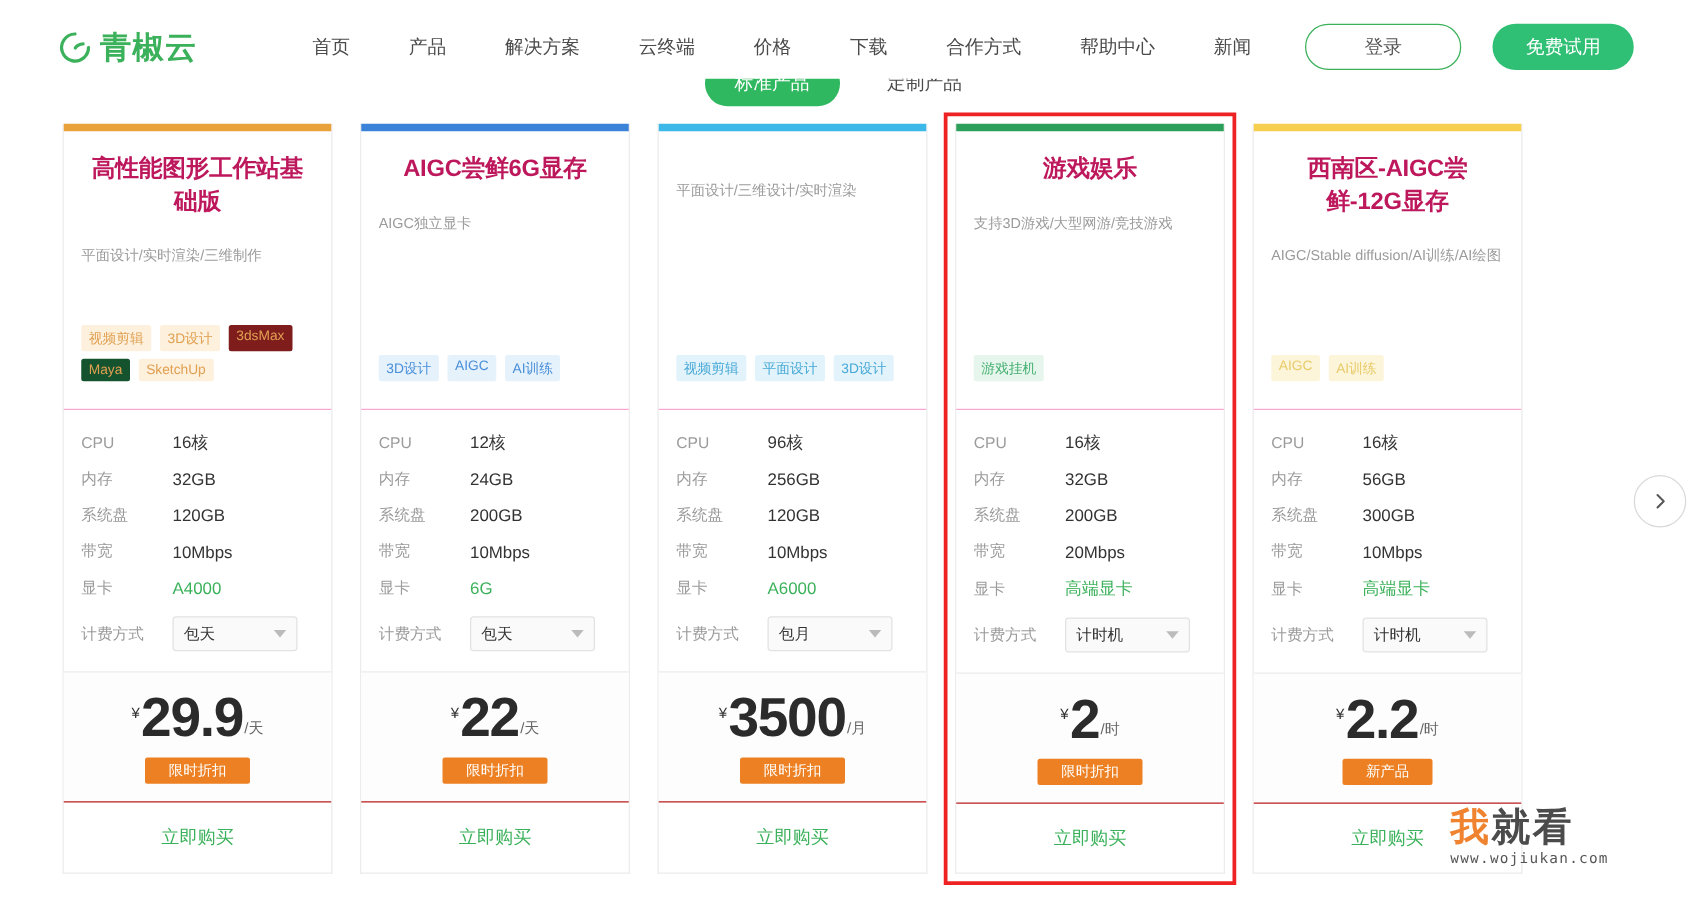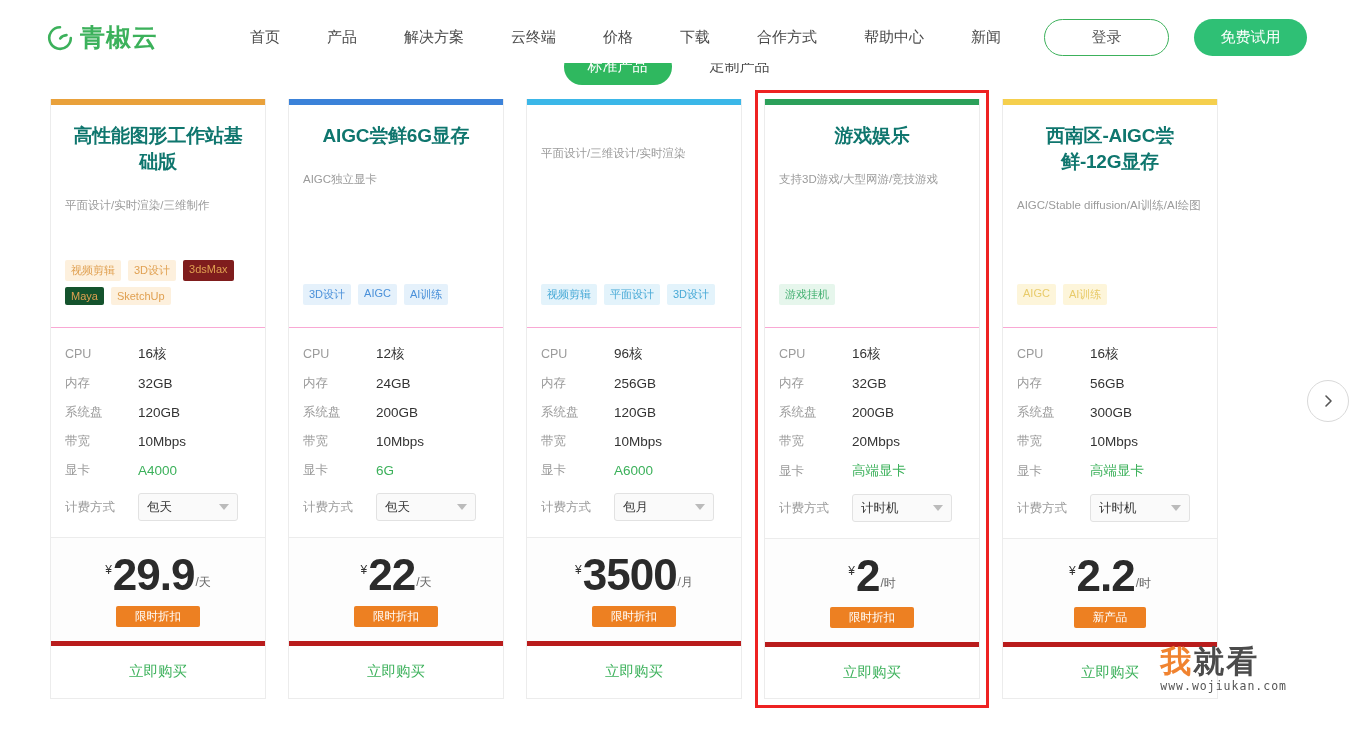--- a/index.html
+++ b/index.html
@@ -80,21 +80,21 @@
     display: flex; flex-direction: column;
     position: relative;
   }
   .card-stripe { height: 6px; width: 100%; }
   .card-head {
     padding: 18px 14px 0;
     height: 222px;
     display: flex; flex-direction: column;
   }
   .card-title {
-    font-size: 19px; font-weight: 700; color: #0f766e;
+    font-size: 19px; font-weight: 700; color: #be185d;
     text-align: center; line-height: 1.38;
     letter-spacing: -0.2px;
   }
   .card-sub {
     margin-top: 22px;
     font-size: 11.5px; color: #9b9b9b; line-height: 1.4;
   }
   .card-tags {
     margin-top: auto; margin-bottom: 22px;
     display: flex; flex-wrap: wrap; gap: 6px 7px;
@@ -145,21 +145,21 @@
     font-size: 44px; font-weight: 700; color: #2b2b2b; line-height: 0.95;
     letter-spacing: -1px;
   }
   .price-unit { font-size: 12px; color: #666; margin-bottom: 5px; margin-left: 1px; }
   .price-badge {
     display: inline-block; margin-top: 10px;
     background: #ed8022; color: #fff; font-size: 11.5px;
     padding: 3px 19px; border-radius: 2px;
   }
   .card-buy {
-    border-top: 5px solid #b91c1c;
+    border-top: 1px solid #b91c1c;
     height: 56px;
     display: flex; align-items: center; justify-content: center;
     color: #3cb15b; font-size: 14.5px; cursor: pointer;
   }
   .card.highlighted {
     outline: 3px solid #ee2222;
     outline-offset: 6px;
   }
   
   .next-arrow {

